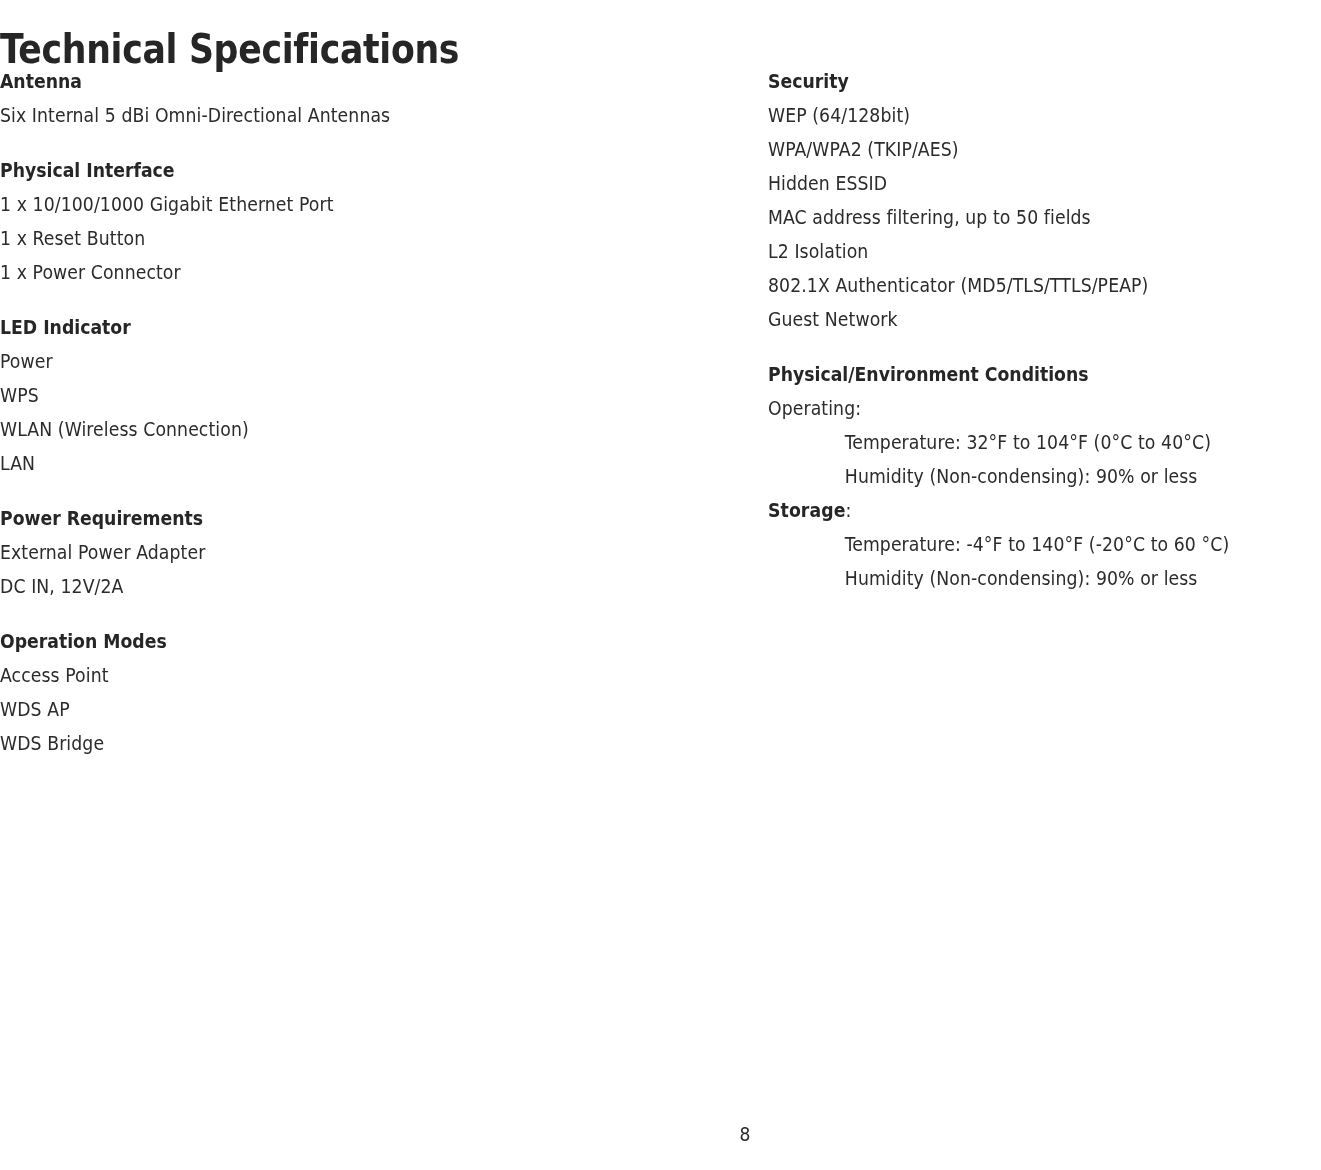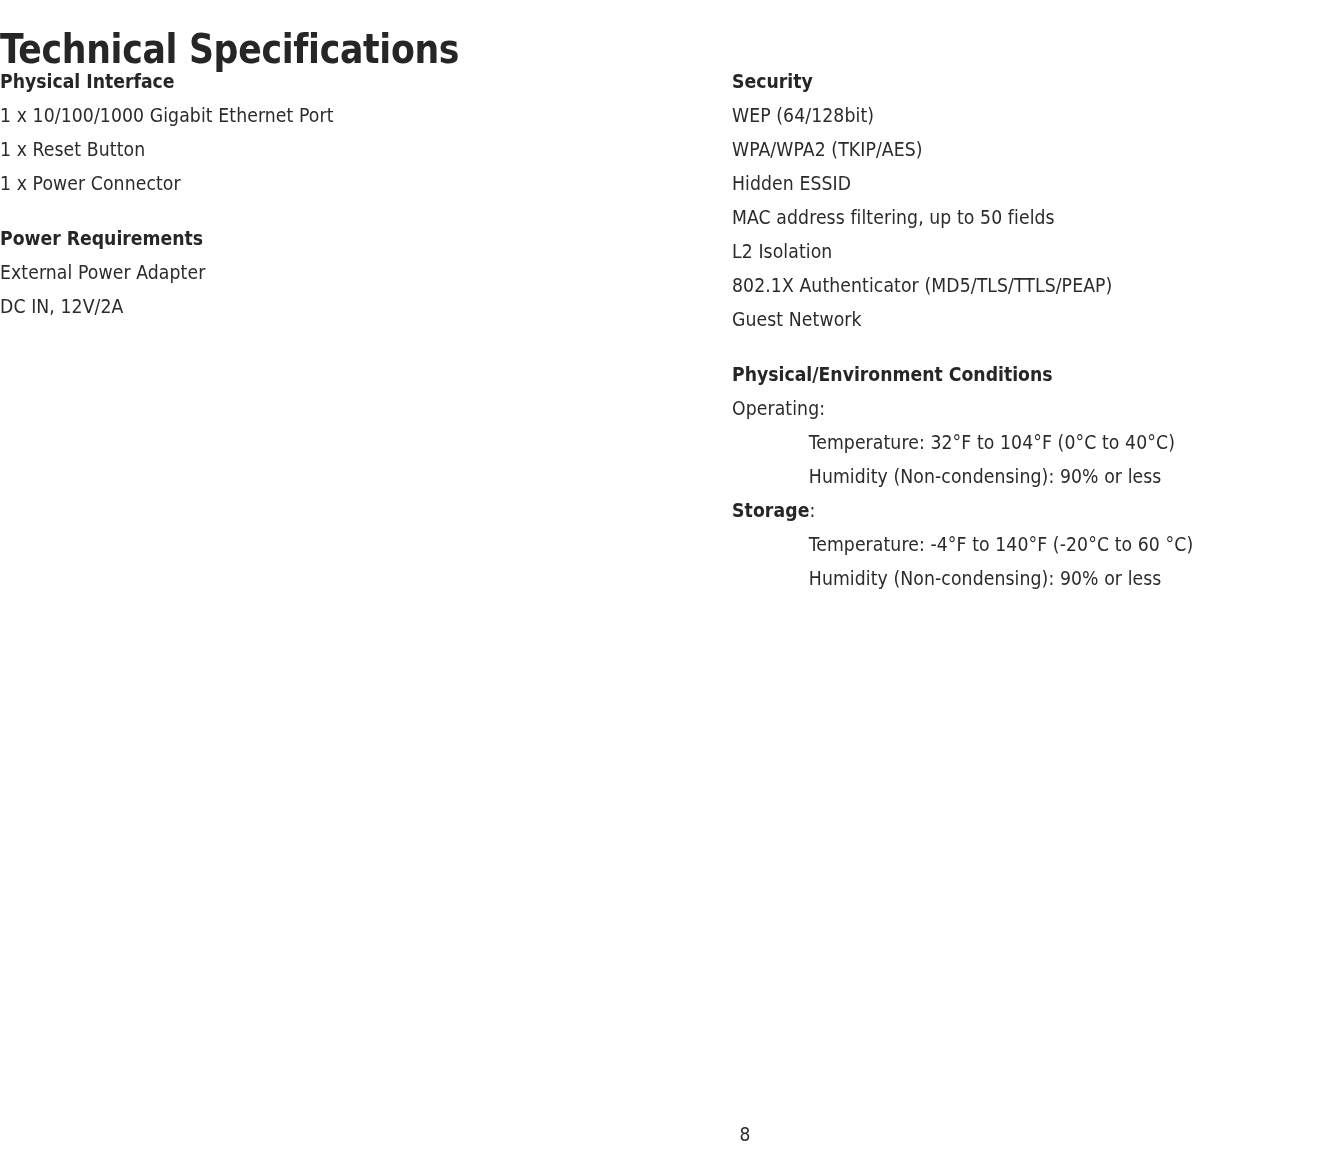--- a/index.html
+++ b/index.html
@@ -35,21 +35,21 @@
     transform: scaleX(0.94);
     transform-origin: left top;
   }
 
   
   .col {
     position: absolute;
     top: 64px;
   }
   .col-left  { left: 0px;   width: 740px; }
-  .col-right { left: 732px; width: 553px; }
+  .col-right { left: 768px; width: 553px; }
 
   
   .section { margin-bottom: 21px; }
   .section:last-child { margin-bottom: 0; }
 
   .sec-head {
     font-size: 20px;
     font-weight: bold;
     line-height: 34px;
     color: #262626;
@@ -89,35 +89,52 @@
 </head>
 <body>
 
 <div class="page">
 
   <h1 class="doc-title">Technical Specifications</h1>
 
   <div class="col col-left">
 
 
+    <div class="section">
+      <div class="sec-head">Antenna</div>
+      <div class="sec-line">Six Internal 5 dBi Omni-Directional Antennas</div>
+    </div>
 
     <div class="section">
       <div class="sec-head">Physical Interface</div>
       <div class="sec-line">1 x 10/100/1000 Gigabit Ethernet Port</div>
       <div class="sec-line">1 x Reset Button</div>
       <div class="sec-line">1 x Power Connector</div>
     </div>
 
+    <div class="section">
+      <div class="sec-head">LED Indicator</div>
+      <div class="sec-line">Power</div>
+      <div class="sec-line">WPS</div>
+      <div class="sec-line">WLAN (Wireless Connection)</div>
+      <div class="sec-line">LAN</div>
+    </div>
 
     <div class="section">
       <div class="sec-head">Power Requirements</div>
       <div class="sec-line">External Power Adapter</div>
       <div class="sec-line">DC IN, 12V/2A</div>
     </div>
 
+    <div class="section">
+      <div class="sec-head">Operation Modes</div>
+      <div class="sec-line">Access Point</div>
+      <div class="sec-line">WDS AP</div>
+      <div class="sec-line">WDS Bridge</div>
+    </div>
 
   </div>
 
   <div class="col col-right">
 
     <div class="section">
       <div class="sec-head">Security</div>
       <div class="sec-line">WEP (64/128bit)</div>
       <div class="sec-line">WPA/WPA2 (TKIP/AES)</div>
       <div class="sec-line">Hidden ESSID</div>

